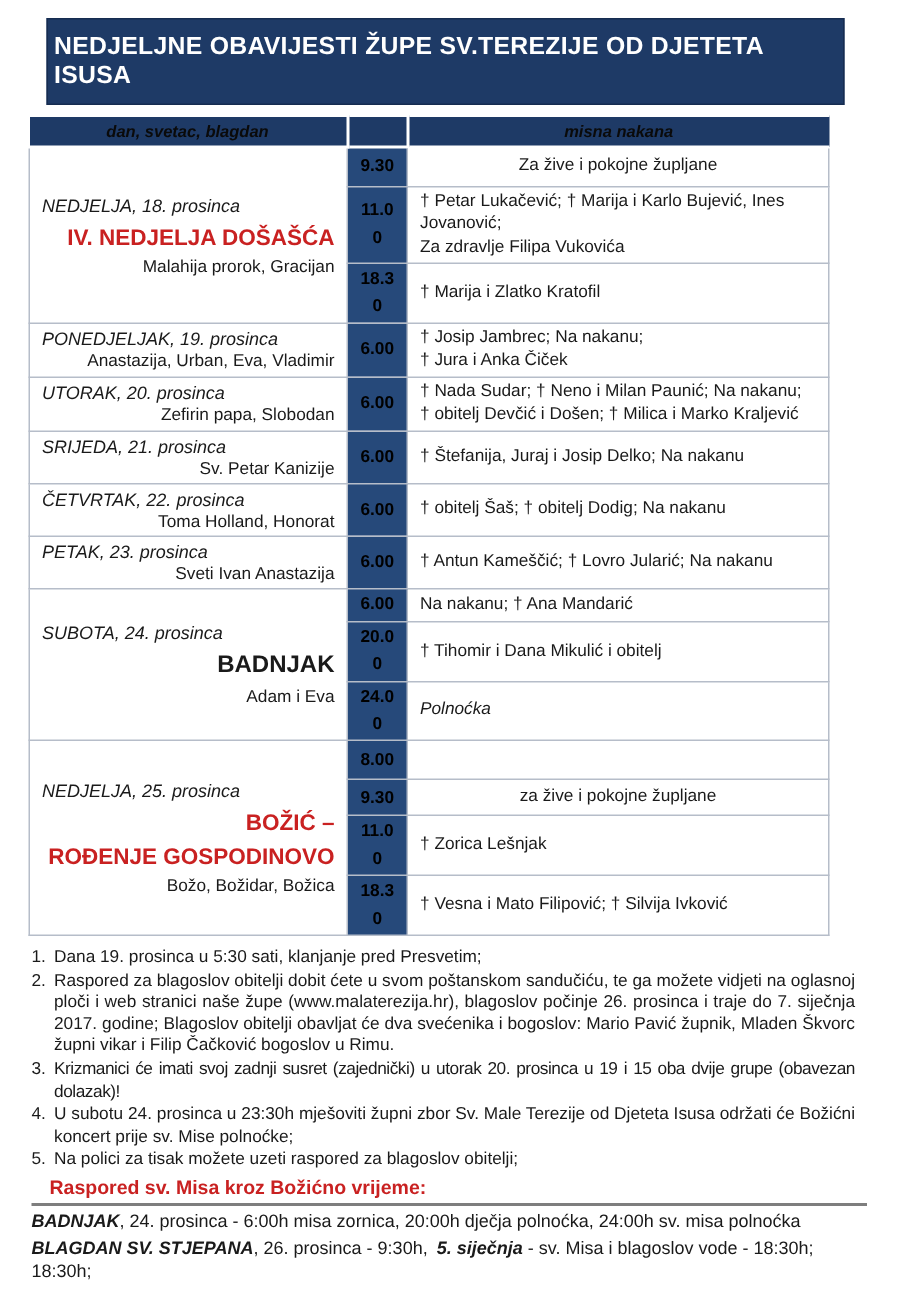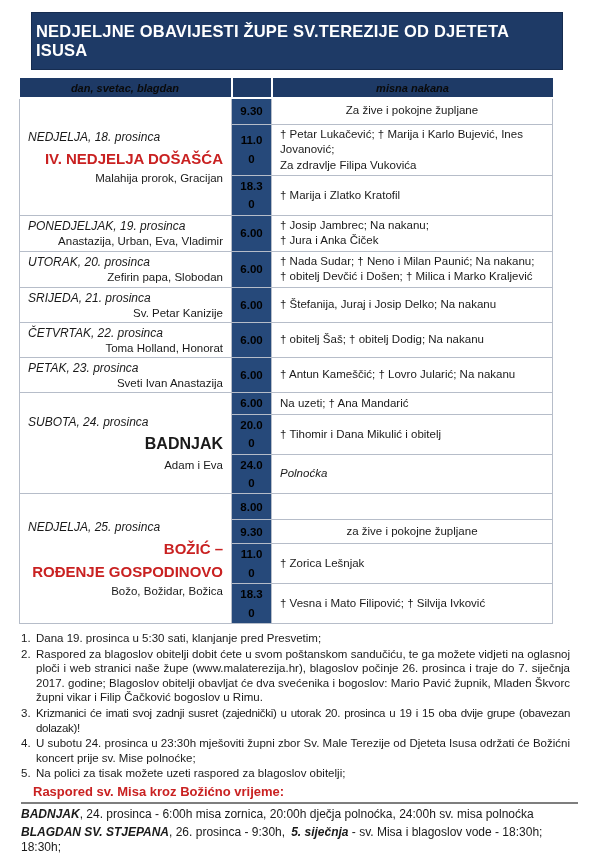--- a/index.html
+++ b/index.html
@@ -146,21 +146,21 @@
         <td class="intent">† Antun Kameščić; † Lovro Jularić; Na nakanu</td>
       </tr>
 
       <tr class="h22">
         <td class="day-cell" rowspan="3">
           <div class="day-name">SUBOTA, 24. prosinca</div>
           <div class="feast black">BADNJAK</div>
           <div class="saints">Adam i Eva</div>
         </td>
         <td class="time">6.00</td>
-        <td class="intent">Na uzeti; † Ana Mandarić</td>
+        <td class="intent">Na nakanu; † Ana Mandarić</td>
       </tr>
       <tr class="h36">
         <td class="time">20.00</td>
         <td class="intent">† Tihomir i Dana Mikulić i obitelj</td>
       </tr>
       <tr class="h36">
         <td class="time">24.00</td>
         <td class="intent italic">Polnoćka</td>
       </tr>
 

